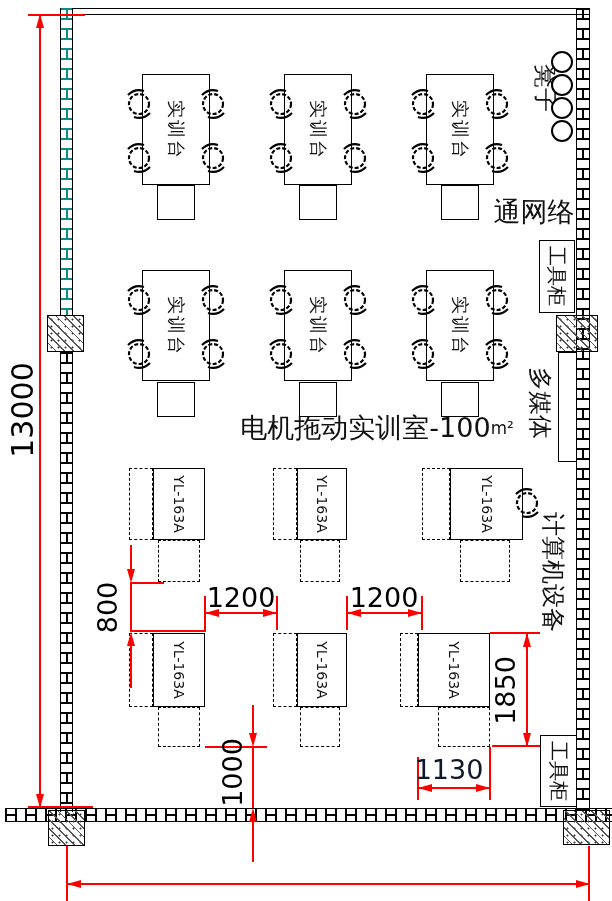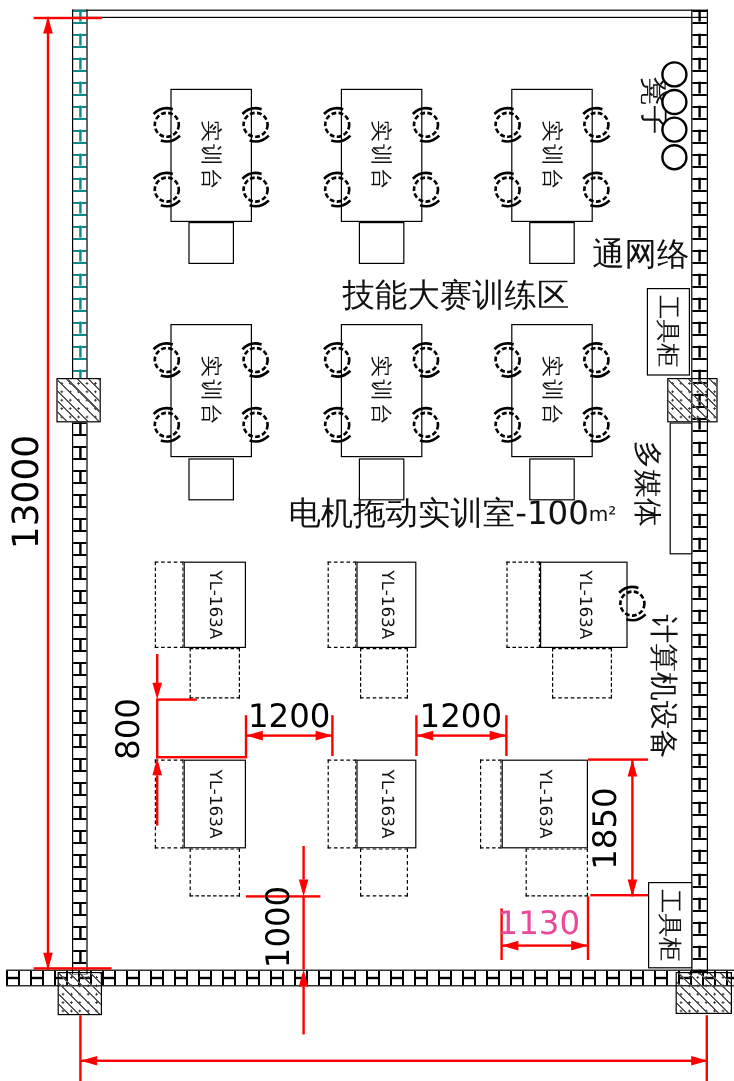--- a/index.html
+++ b/index.html
@@ -48,21 +48,20 @@
 
   <div class="lbl rot90" style="left:453px;top:558px;width:200px;height:28px;font-size:24px;">计算机设备</div>
 
   <div class="rect" style="left:540px;top:735px;width:37px;height:72px;"></div>
   <div class="lbl rot90" style="left:459px;top:757px;width:200px;height:28px;font-size:20px;">工具柜</div>
 
   <div class="lbl rot90" style="left:445px;top:74px;width:200px;height:28px;font-size:24px;">凳子</div>
 
   <div class="lbl" style="left:488px;top:196px;width:92px;height:32px;font-size:27px;">通网络</div>
 
-  <div class="lbl" style="left:280px;top:230px;width:200px;height:32px;font-size:27px;">技能大赛训练区</div>
 
   <div class="lbl" style="left:233px;top:412px;width:288px;height:32px;font-size:27px;">
     <span>电机拖动实训室-100</span>
       <sup>m²</sup>
   </div>
 
 <div class="rect" style="left: 142px; top: 74px; width: 68px; height: 111px;"></div>
     <div class="rect" style="left: 157px; top: 185px; width: 38px; height: 35px;"></div>
     <div class="lbl rot90" style="left: 76px; top: 118.5px; width: 200px; height: 22px; font-size: 18px; letter-spacing: 2px;">实训台</div>
     <svg width="34" height="34" style="position: absolute; left: 122px; top: 87px;">
@@ -275,14 +274,14 @@
     <div class="abs" style="left: 490px; top: 632px; width: 50px; height: 2px; background: rgb(255, 0, 0);"></div>
     <div class="abs" style="left: 492px; top: 745px; width: 48px; height: 2px; background: rgb(255, 0, 0);"></div>
     <div style="position: absolute; width: 0px; height: 0px; left: 523px; top: 633px; border-left: 4px solid transparent; border-right: 4px solid transparent; border-bottom: 14px solid rgb(255, 0, 0);"></div>
     <div style="position: absolute; width: 0px; height: 0px; left: 523px; top: 733px; border-left: 4px solid transparent; border-right: 4px solid transparent; border-top: 14px solid rgb(255, 0, 0);"></div>
     <div class="lbl rotm90" style="left: 405px; top: 674.5px; width: 200px; height: 31px; font-size: 27px; color: rgb(0, 0, 0);">1850</div>
     <div class="abs" style="left: 418px; top: 787px; width: 72px; height: 2px; background: rgb(255, 0, 0);"></div>
     <div class="abs" style="left: 417px; top: 757px; width: 2px; height: 43px; background: rgb(255, 0, 0);"></div>
     <div class="abs" style="left: 489px; top: 747px; width: 2px; height: 53px; background: rgb(255, 0, 0);"></div>
     <div style="position: absolute; width: 0px; height: 0px; left: 418px; top: 784px; border-top: 4px solid transparent; border-bottom: 4px solid transparent; border-right: 14px solid rgb(255, 0, 0);"></div>
     <div style="position: absolute; width: 0px; height: 0px; left: 476px; top: 784px; border-top: 4px solid transparent; border-bottom: 4px solid transparent; border-left: 14px solid rgb(255, 0, 0);"></div>
-    <div class="lbl" style="left: 349px; top: 753.5px; width: 200px; height: 31px; font-size: 27px; color: #ec4899;">1130</div>
+    <div class="lbl" style="left: 349px; top: 753.5px; width: 200px; height: 31px; font-size: 27px; color: #0f172a;">1130</div>
   </div>
 
 </body></html>

